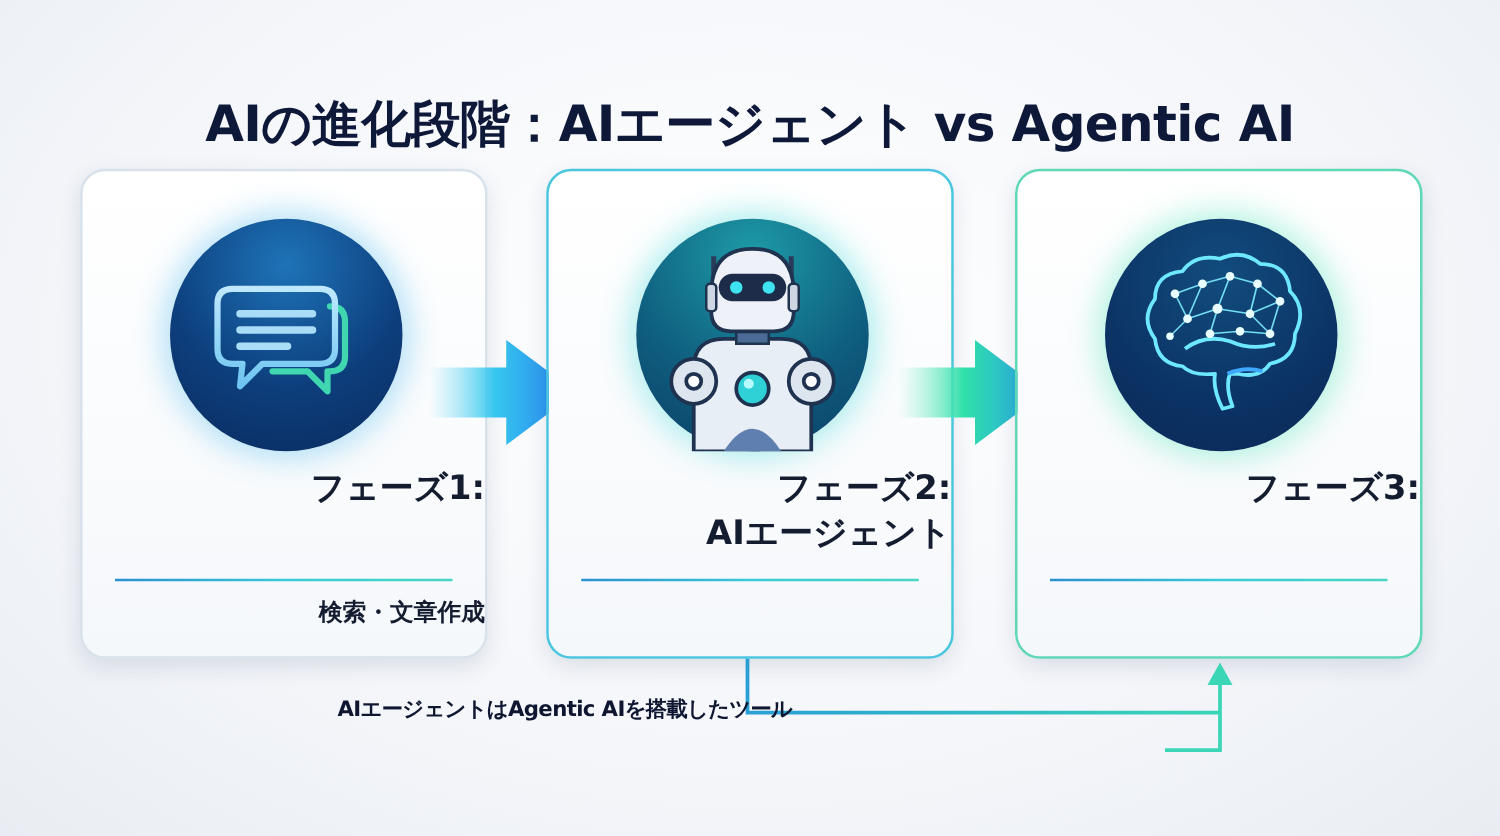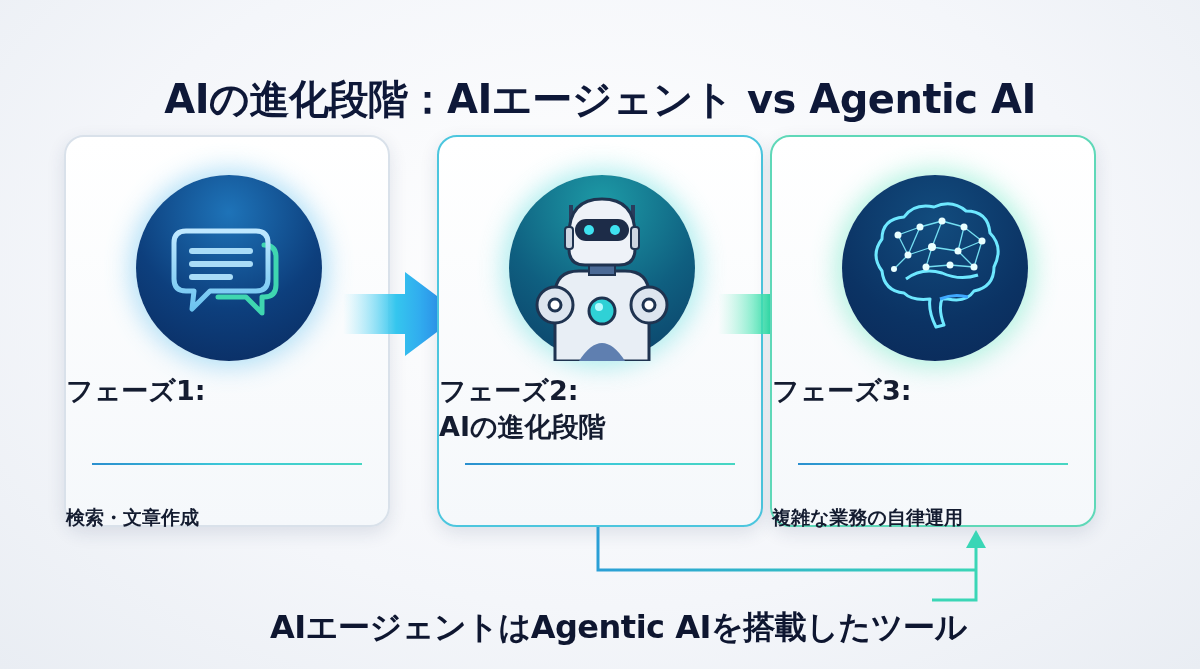--- a/index.html
+++ b/index.html
@@ -16,60 +16,60 @@
     color: #0e1838; letter-spacing: -0.5px; margin-top: 24px;
   }
   .card {
     position: absolute; top: 135px; height: 392px; width: 326px;
     background: linear-gradient(180deg, #ffffff 0%, #f5f8fb 100%);
     border-radius: 20px;
     box-shadow: 0 6px 18px rgba(30,50,90,0.12);
   }
   .card.c1 { left: 64px; border: 2px solid #d9e1ea; }
   .card.c2 { left: 437px; border: 2px solid #4cc6de; padding-left: 16px; }
-  .card.c3 { left: 770px; border: 2px solid #5fd8b8; }
+  .card.c3 { left: 812px; border: 2px solid #5fd8b8; }
   .icon-circle {
     position: absolute; left: 70px; top: 38px; width: 186px; height: 186px;
     border-radius: 50%;
   }
   .c1 .icon-circle {
     background: radial-gradient(circle at 50% 20%, #1e73b8 0%, #0d3f7d 55%, #0a2a5e 100%);
     box-shadow: 0 0 24px 6px rgba(90,190,240,0.45);
   }
   .c2 .icon-circle {
     background: radial-gradient(circle at 50% 15%, #1d9aa6 0%, #0f5f80 55%, #0b3e66 100%);
     box-shadow: 0 0 24px 6px rgba(80,220,220,0.45);
   }
   .c3 .icon-circle {
     background: radial-gradient(circle at 50% 25%, #124c7e 0%, #0b3364 60%, #0a2857 100%);
     box-shadow: 0 0 24px 6px rgba(90,230,190,0.45);
   }
   .icon-circle svg { position: absolute; left: 0; top: 0; width: 186px; height: 186px; }
   .phase {
     position: absolute; left: 0; width: 100%; top: 236px;
-    text-align: left; font-size: 27px; font-weight: bold; color: #141c30;
+    text-align: right; font-size: 27px; font-weight: bold; color: #141c30;
     line-height: 36px;
   }
   .rule {
     position: absolute; left: 26px; right: 26px; top: 326px; height: 2px;
     background: linear-gradient(90deg, #2a8fcf, #3cc9d8, #47d6c2);
   }
   .desc {
     position: absolute; left: 0; width: 100%; top: 340px;
-    text-align: left; font-size: 19px; font-weight: bold; color: #141c30; margin-top: 28px;
+    text-align: right; font-size: 19px; font-weight: bold; color: #141c30;
   }
   .arrow {
     position: absolute; top: 272px; width: 118px; height: 84px;
   }
   .arrow.a1 { left: 343px; }
   .arrow.a2 { left: 718px; }
   .connector { position: absolute; left: 0; top: 0; width: 1200px; height: 669px; pointer-events: none; }
   .footnote {
-    position: absolute; left: 270px; top: 606px;
-    font-size: 32px; font-weight: bold; color: #0e1630; letter-spacing: -0.5px;
+    position: absolute; left: 270px; top: 556px;
+    font-size: 17px; font-weight: bold; color: #0e1630; letter-spacing: -0.5px;
   }
 </style>
 </head>
 <body>
 
 <div class="title">AIの進化段階：AIエージェント vs Agentic AI</div>
 
 <div class="card c1">
   <div class="icon-circle">
     <svg viewBox="0 0 186 186">
@@ -130,21 +130,21 @@
       <rect x="66" y="44" width="54" height="22" rx="11" fill="#1d2c48"></rect>
       <circle cx="80" cy="55" r="5" fill="#3fe2f0"></circle>
       <circle cx="106" cy="55" r="5" fill="#3fe2f0"></circle>
 
       <circle cx="93" cy="136" r="13" fill="#2fd1d6" stroke="#1f3350" stroke-width="3"></circle>
       <circle cx="90" cy="132" r="4" fill="#b6fbff"></circle>
     </svg>
   </div>
   <div class="phase">
     <div>フェーズ2:</div>
-    <div>AIの進化段階</div>
+    <div>AIエージェント</div>
   </div>
   <div class="rule"></div>
 </div>
 
 <svg class="arrow a2" viewBox="0 0 118 84">
   <defs>
     <linearGradient id="ar2" x1="0" y1="0" x2="1" y2="0">
       <stop offset="0" stop-color="#8ff0d0" stop-opacity="0"></stop>
       <stop offset="0.45" stop-color="#2fe0a8"></stop>
       <stop offset="1" stop-color="#2a9ff0"></stop>
@@ -195,21 +195,20 @@
         <circle cx="84" cy="92" r="3.5"></circle>
           <circle cx="108" cy="90" r="3.5"></circle>
           <circle cx="132" cy="92" r="3.5"></circle>
       </g>
     </svg>
   </div>
   <div class="phase">
     <div>フェーズ3:</div>
   </div>
   <div class="rule"></div>
-  <div class="desc">複雑な業務の自律運用</div>
 </div>
 
 <svg class="connector" viewBox="0 0 1200 669">
   <defs>
     <linearGradient id="conn" x1="598" y1="0" x2="980" y2="0" gradientUnits="userSpaceOnUse">
       <stop offset="0" stop-color="#2a9fd6"></stop>
       <stop offset="1" stop-color="#3ad6b6"></stop>
     </linearGradient>
   </defs>
   <polyline points="598,527 598,570 976,570" fill="none" stroke="url(#conn)" stroke-width="3"></polyline>

